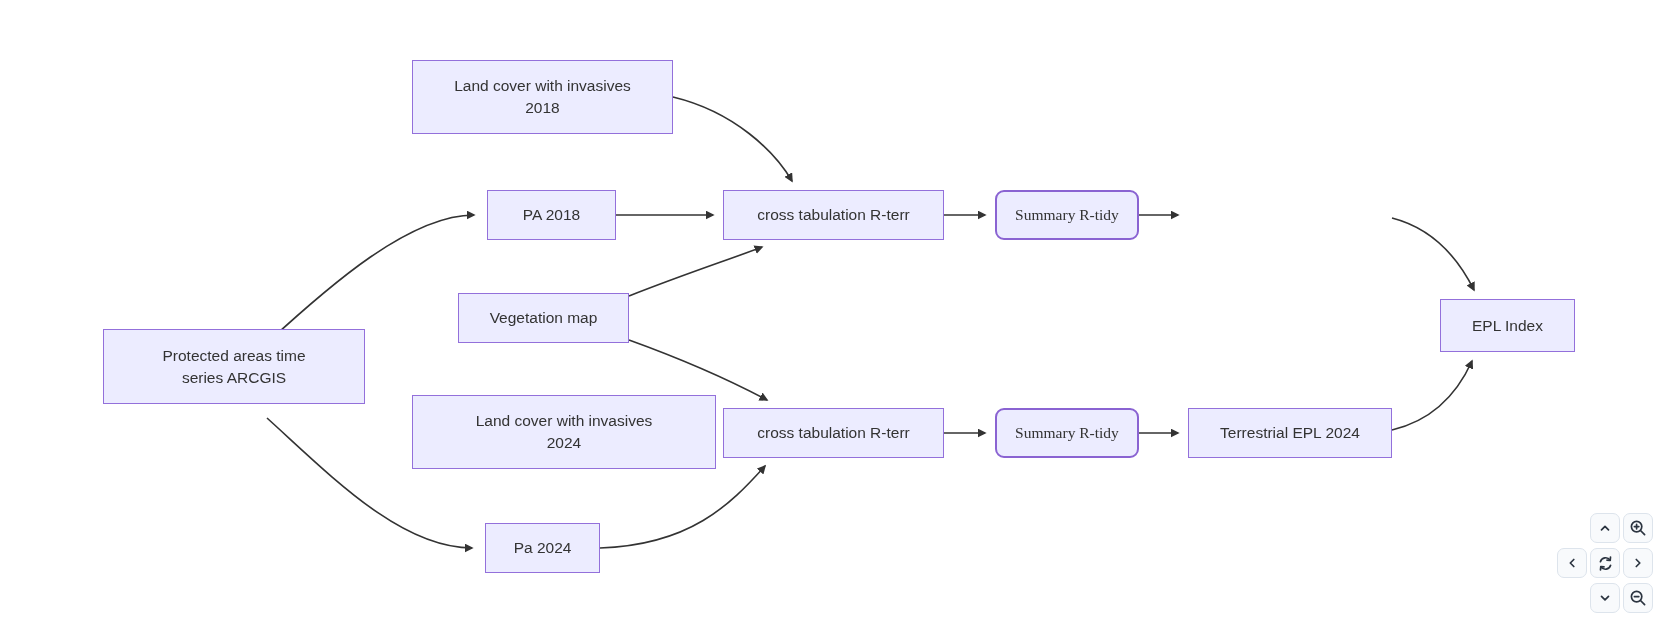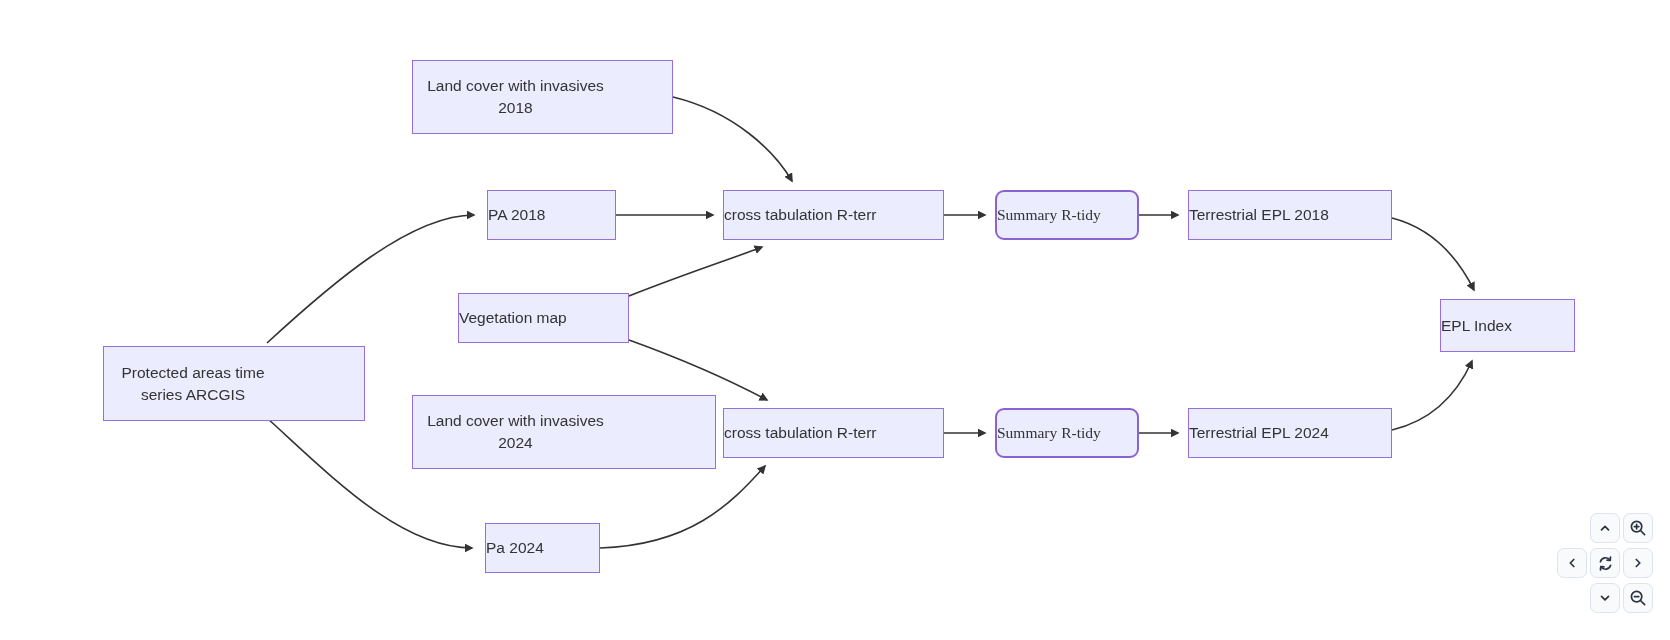--- a/index.html
+++ b/index.html
@@ -30,20 +30,21 @@
     fill: var(--edge, #333333);
   }
   .node {
     position: absolute;
     box-sizing: border-box;
     background: var(--node-fill, #ECECFF);
     border: 1.4px solid var(--node-border, #9370DB);
     color: var(--text, #333333);
     display: flex;
     align-items: center;
+    justify-content: center;
     text-align: center;
     font-size: 15.5px;
     line-height: 22px;
   }
   .node.rounded {
     border-radius: 9px;
     border: 2.4px solid var(--highlight-border, #8A63D2);
     font-family: Liberation Serif, serif;
   }
   .node .lbl { display: inline-block; }
@@ -100,38 +101,35 @@
 
   <div class="node" style="left:412px;top:60px;width:261px;height:74px">
       <span class="lbl" style="max-width:205px">Land cover with invasives 2018</span>
     </div>
   <div class="node" style="left:487px;top:190px;width:129px;height:50px">
       <span class="lbl">PA 2018</span>
     </div>
   <div class="node" style="left:458px;top:293px;width:171px;height:50px">
       <span class="lbl">Vegetation map</span>
     </div>
-  <div class="node" style="left:103px;top:346px;width:262px;height:75px">
+  <div class="node" style="left:103px;top:329px;width:262px;height:75px">
       <span class="lbl" style="max-width:178px">Protected areas time series ARCGIS</span>
     </div>
   <div class="node" style="left:412px;top:395px;width:304px;height:74px">
       <span class="lbl" style="max-width:205px">Land cover with invasives 2024</span>
     </div>
   <div class="node" style="left:485px;top:523px;width:115px;height:50px">
       <span class="lbl">Pa 2024</span>
     </div>
 
   <div class="node" style="left:723px;top:190px;width:221px;height:50px">
       <span class="lbl">cross tabulation R-terr</span>
     </div>
   <div class="node rounded" style="left:995px;top:190px;width:144px;height:50px">
       <span class="lbl">Summary R-tidy</span>
-    </div>
-  <div class="node" style="left:1188px;top:190px;width:204px;height:50px">
-      <span class="lbl">Terrestrial EPL 2018</span>
     </div>
 
   <div class="node" style="left:723px;top:408px;width:221px;height:50px">
       <span class="lbl">cross tabulation R-terr</span>
     </div>
   <div class="node rounded" style="left:995px;top:408px;width:144px;height:50px">
       <span class="lbl">Summary R-tidy</span>
     </div>
   <div class="node" style="left:1188px;top:408px;width:204px;height:50px">
       <span class="lbl">Terrestrial EPL 2024</span>

